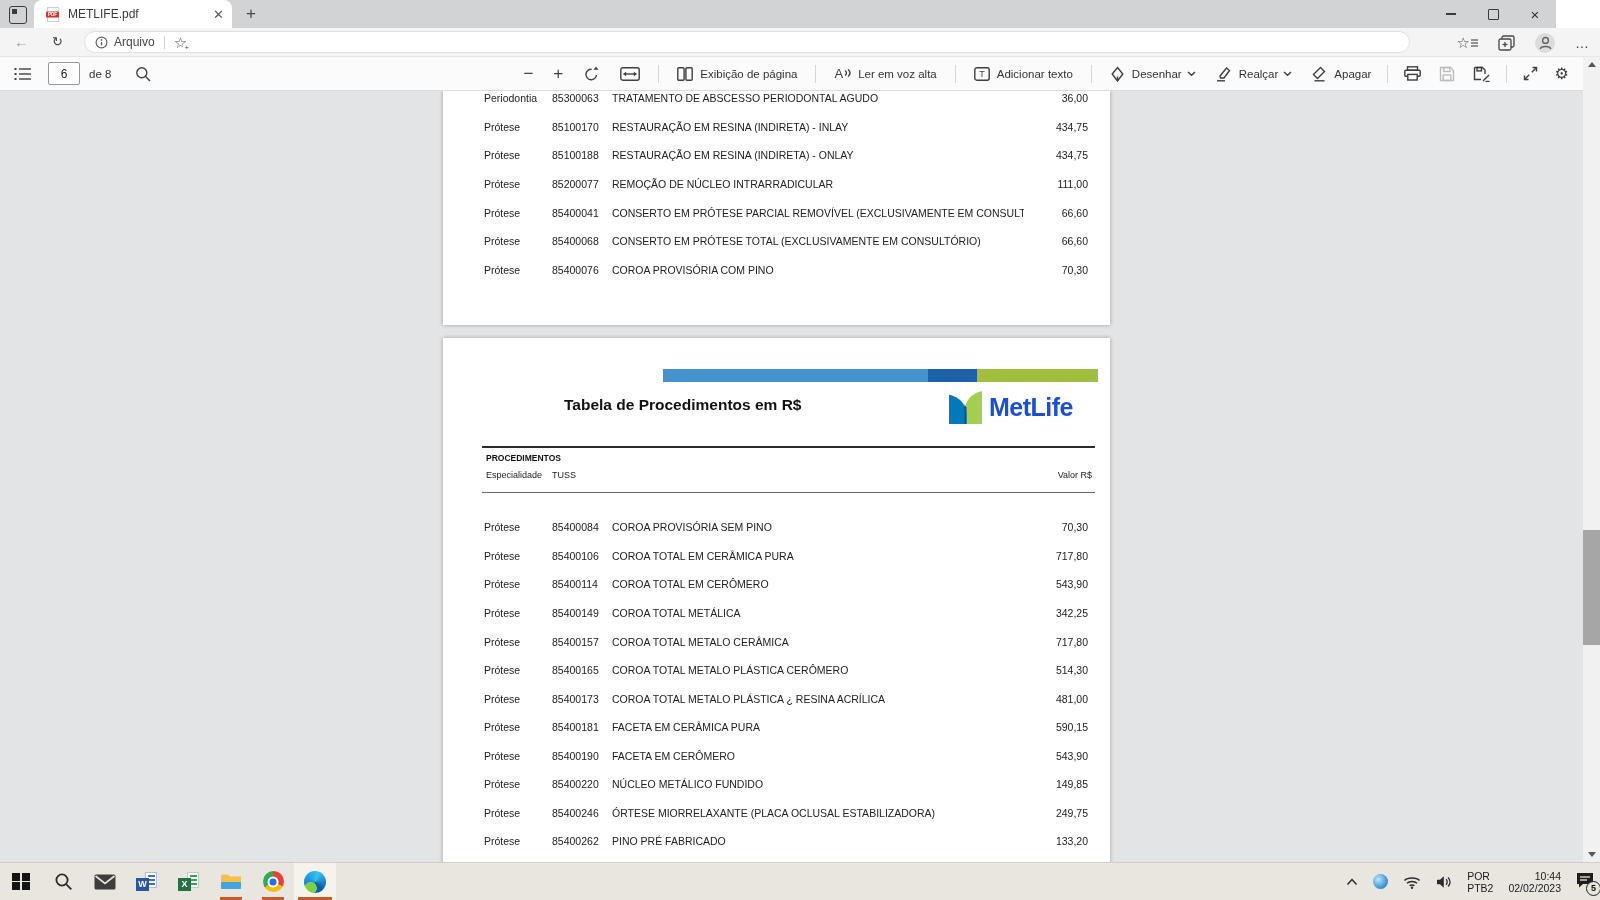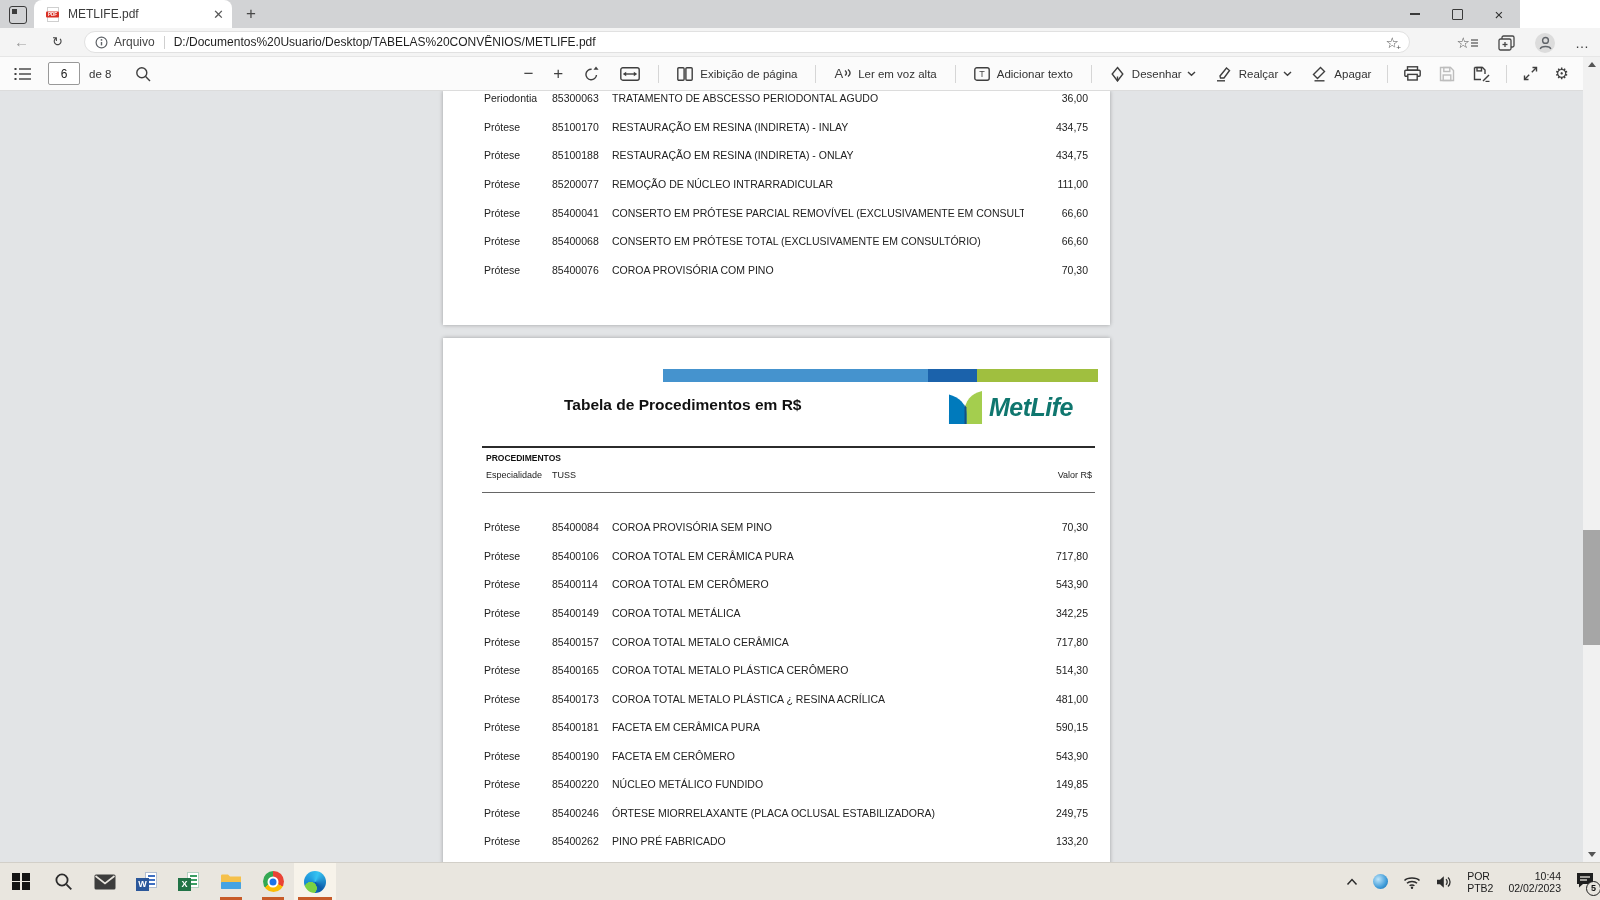--- a/index.html
+++ b/index.html
@@ -1,20 +1,20 @@
 <!DOCTYPE html>
 <html><head>
 <meta charset="utf-8">
 <style>
   html,body{margin:0;padding:0;background:#fff;}
   .screen{position:relative;width:1600px;height:900px;overflow:hidden;
     font-family:"Liberation Sans",sans-serif;-webkit-font-smoothing:antialiased;}
 
   
-  .tabbar{position:absolute;top:0;left:0;width:1520px;height:28px;background:#d2d3d5;}
+  .tabbar{position:absolute;top:0;left:0;width:1520px;height:28px;background:#d2d3d5;padding-left:36px;}
   .tab-actions{position:absolute;left:9px;top:6px;width:16px;height:16px;border:1.6px solid #3c3c3c;border-radius:3px;}
   .tab-actions::after{content:"";position:absolute;left:1.5px;top:1.5px;width:5px;height:5px;background:#3c3c3c;}
   .tab{position:absolute;left:34px;top:0;width:198px;height:28px;background:#fff;border-radius:8px 8px 0 0;
     display:flex;align-items:center;padding:0 8px 0 12px;box-sizing:border-box;}
   .tab-title{flex:1;font-size:12px;color:#3b3b3b;margin-left:8px;white-space:nowrap;overflow:hidden;}
   .tab-close{font-size:13px;color:#585858;line-height:1;cursor:default;}
   .newtab{position:absolute;left:240px;top:3px;width:22px;height:22px;display:flex;align-items:center;justify-content:center;
     font-size:17px;color:#474747;}
   .wincontrols{position:absolute;right:0;top:0;height:28px;display:flex;}
   .winbtn{width:42px;height:28px;display:flex;align-items:center;justify-content:center;color:#303030;}
@@ -62,21 +62,21 @@
   .c-esp{margin-left:41px;width:68px;}
   .c-tuss{width:54px;}
   .c-desc{flex:1;white-space:nowrap;overflow:hidden;margin-left:6px;}
   .c-valor{width:64px;text-align:right;margin-right:22px;}
   .rows1{margin-top:-7px;}
   .rows2{position:absolute;top:175px;left:0;right:0;}
 
   .banner{position:absolute;top:31px;left:220px;width:435px;height:13px;display:flex;}
   .p2title{position:absolute;top:58px;left:121px;font-size:15.5px;font-weight:bold;color:#111;}
   .logo{position:absolute;top:52px;left:505px;display:flex;align-items:center;}
-  .logo-text{font-size:25px;font-weight:bold;color:#0f766e;margin-left:6px;letter-spacing:-0.5px;font-style:italic;}
+  .logo-text{font-size:25px;font-weight:bold;color:#1d4ed8;margin-left:6px;letter-spacing:-0.5px;}
   .rule1{position:absolute;top:108px;left:39px;width:613px;height:2px;background:#2b2b2b;}
   .sect{position:absolute;top:115px;left:43px;font-size:8.5px;font-weight:bold;color:#111;}
   .cols{position:absolute;top:132px;left:43px;width:606px;display:flex;font-size:9px;color:#222;}
   .col-tuss{margin-left:10px;}
   .col-sp{flex:1;}
   .rule2{position:absolute;top:154px;left:39px;width:613px;height:1px;background:#666;}
 
   
   .scrollbar{position:absolute;top:57px;right:0;width:17px;height:805px;background:#f1f1f1;}
   .sb-arrow{position:absolute;left:0;width:17px;height:15px;display:flex;align-items:center;justify-content:center;}
@@ -147,21 +147,20 @@
     <span class="nav-back">←</span>
     <span class="nav-refresh">↻</span>
     <div class="addrfield">
       <svg width="13" height="13" viewBox="0 0 13 13">
         <circle cx="6.5" cy="6.5" r="5.4" fill="none" stroke="#5f6368" stroke-width="1.2"></circle>
         <line x1="6.5" y1="6" x2="6.5" y2="9.4" stroke="#5f6368" stroke-width="1.4"></line>
         <circle cx="6.5" cy="3.9" r="0.9" fill="#5f6368"></circle>
       </svg>
       <span class="zone-label">Arquivo</span>
       <span class="addr-div"></span>
-      <span class="url">D:/Documentos%20Usuario/Desktop/TABELAS%20CONVÊNIOS/METLIFE.pdf</span>
       <span class="starwrap"><span>☆</span><span class="plus">+</span></span>
     </div>
     <div class="addricons">
       <span class="ai star-list">
         <span>☆</span>
         <svg width="7" height="10" viewBox="0 0 7 10">
             <line x1="0" y1="2" x2="7" y2="2" stroke="#4f4f4f" stroke-width="1.2"></line>
             <line x1="0" y1="5" x2="7" y2="5" stroke="#4f4f4f" stroke-width="1.2"></line>
             <line x1="0" y1="8" x2="7" y2="8" stroke="#4f4f4f" stroke-width="1.2"></line>
           </svg>

